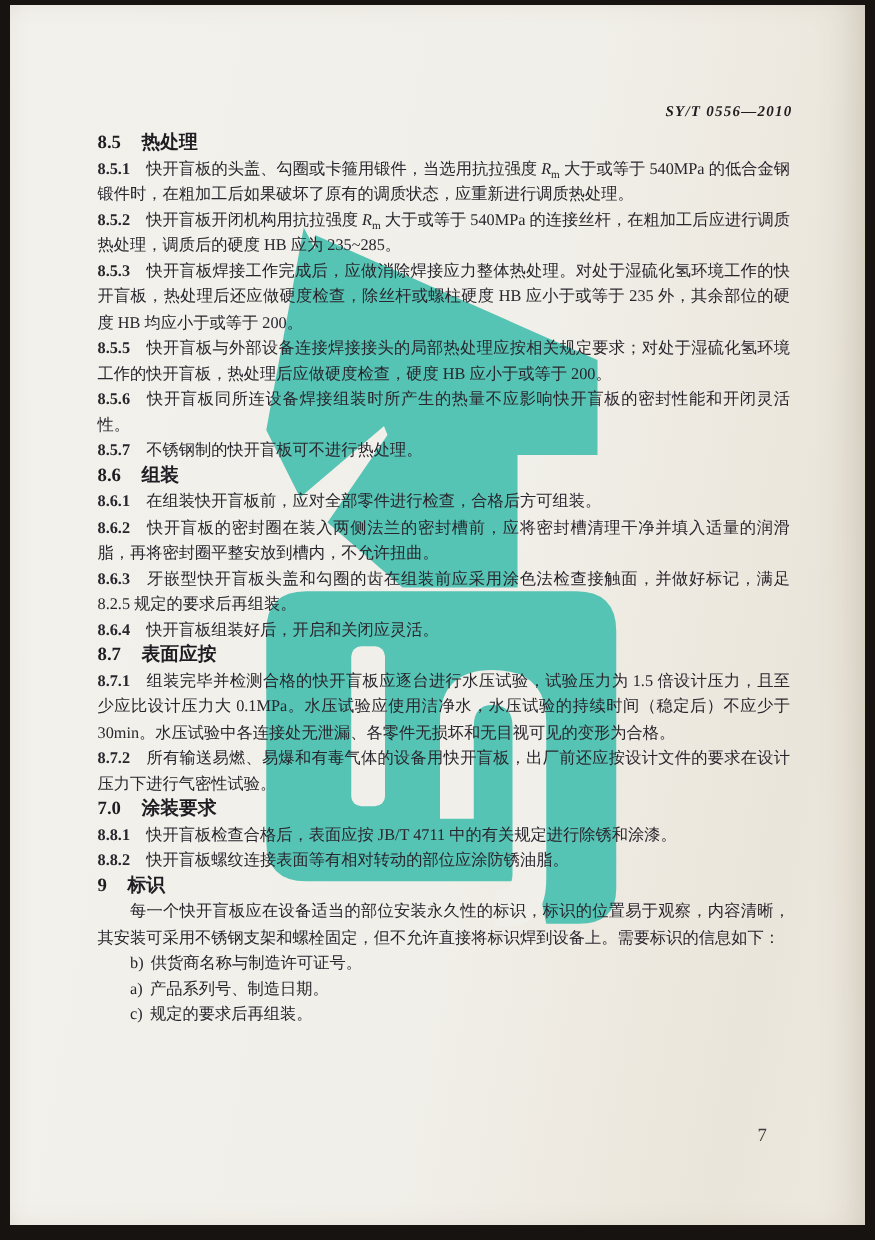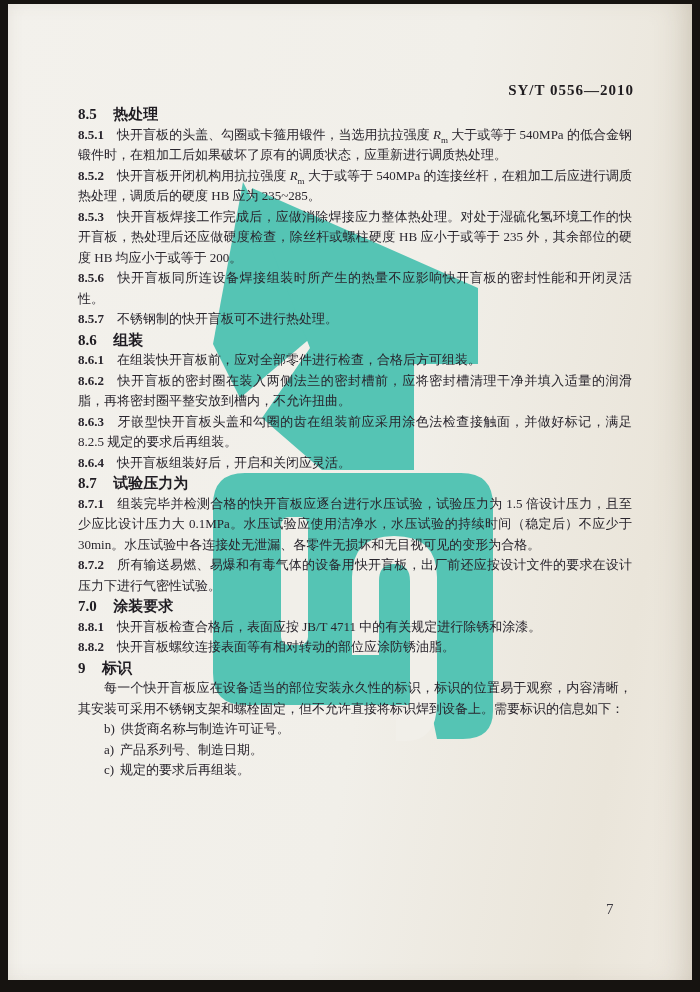--- a/index.html
+++ b/index.html
@@ -10,21 +10,21 @@
   }
   .page{
     position:absolute;left:8px;top:4px;width:684px;height:976px;
     background:linear-gradient(100deg,#f3f1ec 0%,#f1efe9 55%,#eae5da 86%,#efeae1 100%);
     box-shadow:inset -22px 0 34px -20px rgba(110,92,62,.30), inset 10px 0 22px -16px rgba(110,92,62,.14);
     overflow:hidden;
   }
   .wm{position:absolute;left:0;top:0;z-index:1;}
   .std{
     position:absolute;top:78px;right:58px;z-index:3;
-    font-weight:bold;font-size:15px;letter-spacing:1px;color:#201d20;
+    font-weight:bold;font-size:12px;letter-spacing:1px;color:#201d20;font-style:italic;
   }
   .content{
     position:absolute;left:70px;top:100px;width:554px;z-index:3;
     font-size:13px;line-height:20.5px;color:#29252d;
     text-align:justify;text-justify:inter-ideograph;
   }
   .content p{margin:0;}
   .sec{font-size:15px;font-weight:bold;margin:10px 0;color:#1f1c22;}
   .sec .snum{margin-right:1.1em;}
   .sec9{margin-top:30px;}
@@ -61,31 +61,32 @@
 
   <div class="std">SY/T 0556—2010</div>
 
   <div class="content">
 
     <p class="sec"><b class="snum">8.5</b><b>热处理</b></p>
 
     <p class="item"><b class="num">8.5.1</b><span>快开盲板的头盖、勾圈或卡箍用锻件，当选用抗拉强度 </span><i class="sym">R</i><sub>m</sub><span> 大于或等于 540MPa 的低合金钢锻件时，在粗加工后如果破坏了原有的调质状态，应重新进行调质热处理。</span></p>
     <p class="item"><b class="num">8.5.2</b><span>快开盲板开闭机构用抗拉强度 </span><i class="sym">R</i><sub>m</sub><span> 大于或等于 540MPa 的连接丝杆，在粗加工后应进行调质热处理，调质后的硬度 HB 应为 235~285。</span></p>
     <p class="item"><b class="num">8.5.3</b><span>快开盲板焊接工作完成后，应做消除焊接应力整体热处理。对处于湿硫化氢环境工作的快开盲板，热处理后还应做硬度检查，除丝杆或螺柱硬度 HB 应小于或等于 235 外，其余部位的硬度 HB 均应小于或等于 200。</span></p>
+    <p class="item"><b class="num">8.5.5</b><span>快开盲板与外部设备连接焊接接头的局部热处理应按相关规定要求；对处于湿硫化氢环境工作的快开盲板，热处理后应做硬度检查，硬度 HB 应小于或等于 200。</span></p>
     <p class="item"><b class="num">8.5.6</b><span>快开盲板同所连设备焊接组装时所产生的热量不应影响快开盲板的密封性能和开闭灵活性。</span></p>
     <p class="item"><b class="num">8.5.7</b><span>不锈钢制的快开盲板可不进行热处理。</span></p>
 
     <p class="sec"><b class="snum">8.6</b><b>组装</b></p>
 
     <p class="item"><b class="num">8.6.1</b><span>在组装快开盲板前，应对全部零件进行检查，合格后方可组装。</span></p>
     <p class="item"><b class="num">8.6.2</b><span>快开盲板的密封圈在装入两侧法兰的密封槽前，应将密封槽清理干净并填入适量的润滑脂，再将密封圈平整安放到槽内，不允许扭曲。</span></p>
     <p class="item"><b class="num">8.6.3</b><span>牙嵌型快开盲板头盖和勾圈的齿在组装前应采用涂色法检查接触面，并做好标记，满足 8.2.5 规定的要求后再组装。</span></p>
     <p class="item"><b class="num">8.6.4</b><span>快开盲板组装好后，开启和关闭应灵活。</span></p>
 
-    <p class="sec"><b class="snum">8.7</b><b>试验压力为</b></p>
+    <p class="sec"><b class="snum">8.7</b><b>表面应按</b></p>
 
     <p class="item"><b class="num">8.7.1</b><span>组装完毕并检测合格的快开盲板应逐台进行水压试验，试验压力为 1.5 倍设计压力，且至少应比设计压力大 0.1MPa。水压试验应使用洁净水，水压试验的持续时间（稳定后）不应少于 30min。水压试验中各连接处无泄漏、各零件无损坏和无目视可见的变形为合格。</span></p>
     <p class="item"><b class="num">8.7.2</b><span>所有输送易燃、易爆和有毒气体的设备用快开盲板，出厂前还应按设计文件的要求在设计压力下进行气密性试验。</span></p>
 
     <p class="sec"><b class="snum">7.0</b><b>涂装要求</b></p>
 
     <p class="item"><b class="num">8.8.1</b><span>快开盲板检查合格后，表面应按 JB/T 4711 中的有关规定进行除锈和涂漆。</span></p>
     <p class="item"><b class="num">8.8.2</b><span>快开盲板螺纹连接表面等有相对转动的部位应涂防锈油脂。</span></p>
 
     <p class="sec sec9"><b class="snum">9</b><b>标识</b></p>

